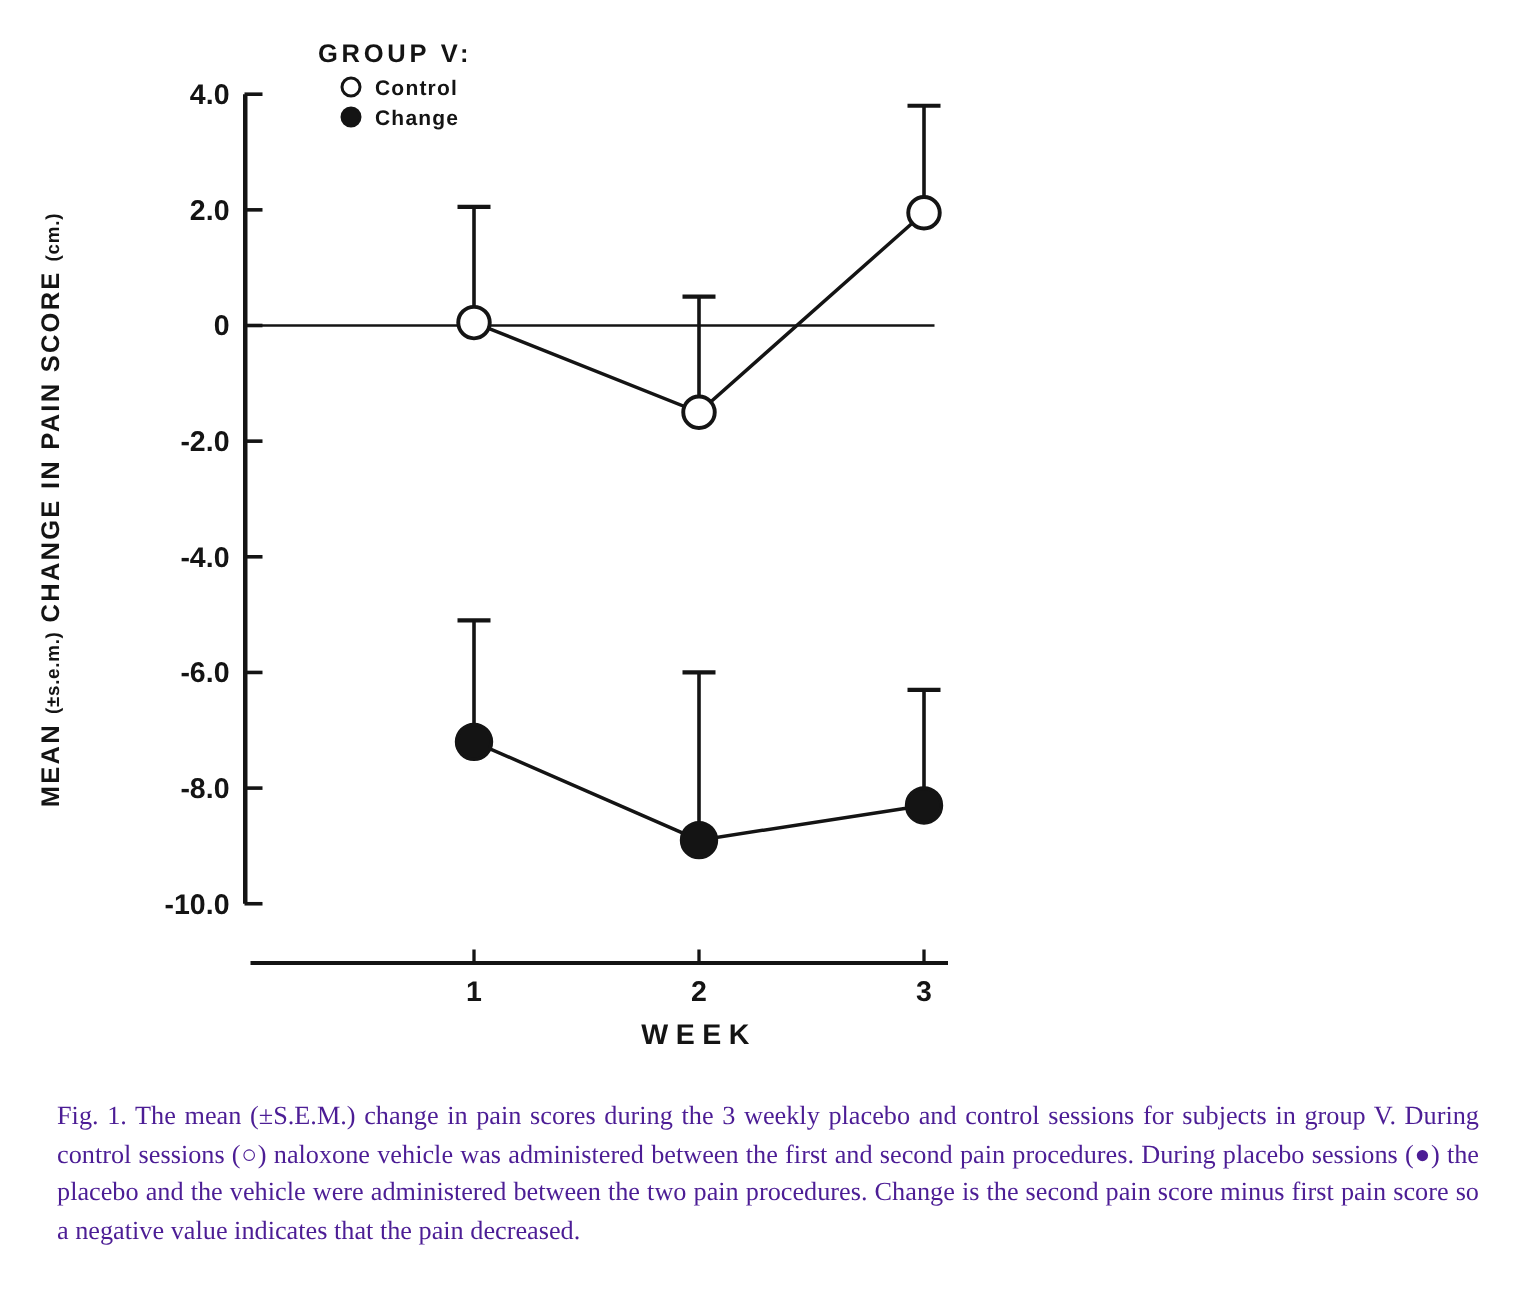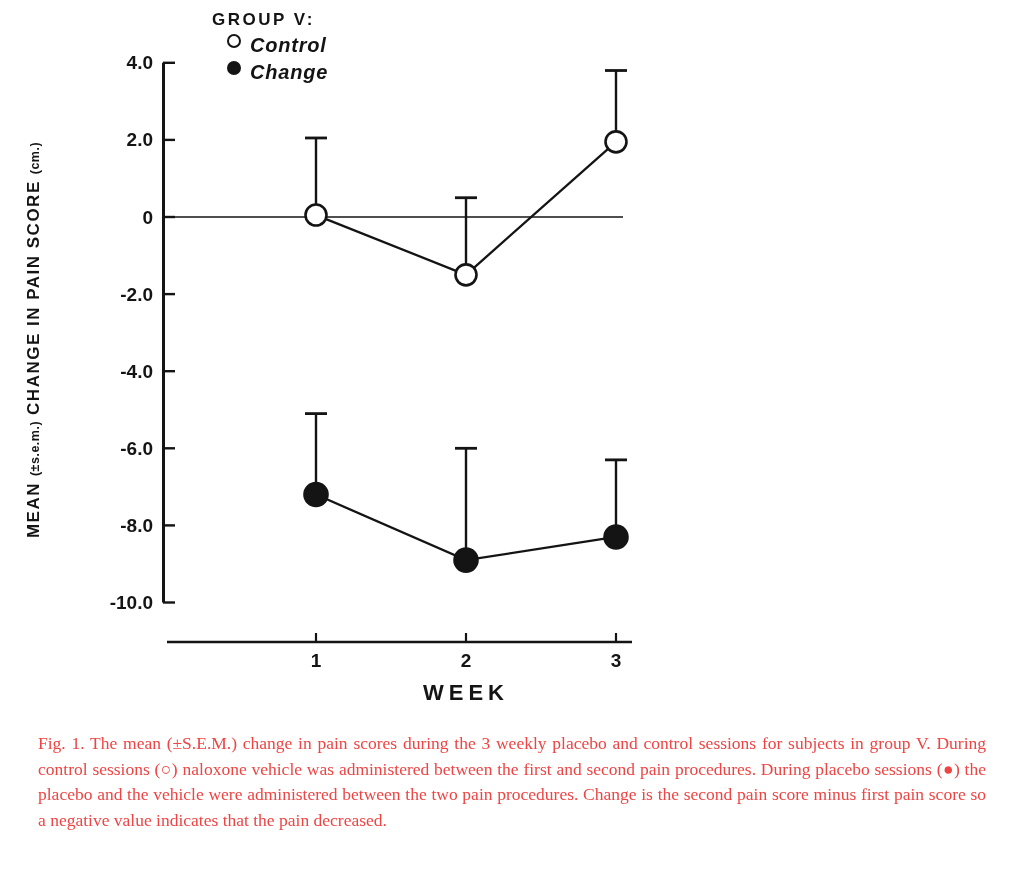--- a/index.html
+++ b/index.html
@@ -1,36 +1,36 @@
 <!DOCTYPE html>
 <html><head>
 <meta charset="utf-8">
 <style>
   html,body{margin:0;padding:0;background:#fff;}
   .page{position:relative;width:1023px;height:877px;background:#ffffff;overflow:hidden;
         font-family:"Liberation Sans",sans-serif;color:#141414;}
   .legend{position:absolute;left:212px;top:10px;}
-  .legend-title{font-weight:bold;font-size:17px;letter-spacing:2.5px;white-space:nowrap;}
-  .legend-item{display:flex;gap:9px;margin:4px 0 0 15px;
-               font-weight:bold;font-size:20px;letter-spacing:0.8px;font-style:italic;}
+  .legend-title{font-weight:bold;font-size:17px;letter-spacing:2.5px;white-space:nowrap;margin-top:16px;}
+  .legend-item{display:flex;align-items:center;gap:9px;margin:4px 0 0 15px;
+               font-weight:bold;font-size:14px;letter-spacing:0.8px;}
   .mk{display:inline-block;width:14px;height:14px;border-radius:50%;box-sizing:border-box;flex:0 0 auto;}
   .mk.open{border:2.5px solid #141414;background:#fff;}
   .mk.filled{background:#141414;border:2.5px solid #141414;}
   .ylabel{position:absolute;left:-180px;top:324px;width:440px;height:32px;
           transform:rotate(-90deg);text-align:center;font-weight:bold;font-size:17px;
           letter-spacing:1.5px;white-space:nowrap;}
   .ylabel span{margin:0 3px;}
   .yl-small{font-size:12.5px;letter-spacing:0.5px;}
   #chart{position:absolute;left:0;top:0;}
   #chart text{font-family:"Liberation Sans",sans-serif;}
   .xlabel{position:absolute;left:386px;top:680px;width:160px;text-align:center;
-          font-weight:bold;font-size:22px;letter-spacing:5px;}
+          font-weight:bold;font-size:19px;letter-spacing:5px;}
   .caption{position:absolute;left:38px;top:731px;width:948px;margin:0;
            font-family:"Liberation Serif",serif;font-size:17.5px;line-height:25.5px;
-           text-align:justify;color:#ef4444;}
+           text-align:justify;color:#4c1d95;}
 </style>
 </head>
 <body>
 
 <div class="page">
 
   <div class="legend">
     <div class="legend-title">GROUP V:</div>
     <div class="legend-item">
       <span class="mk open"></span>

